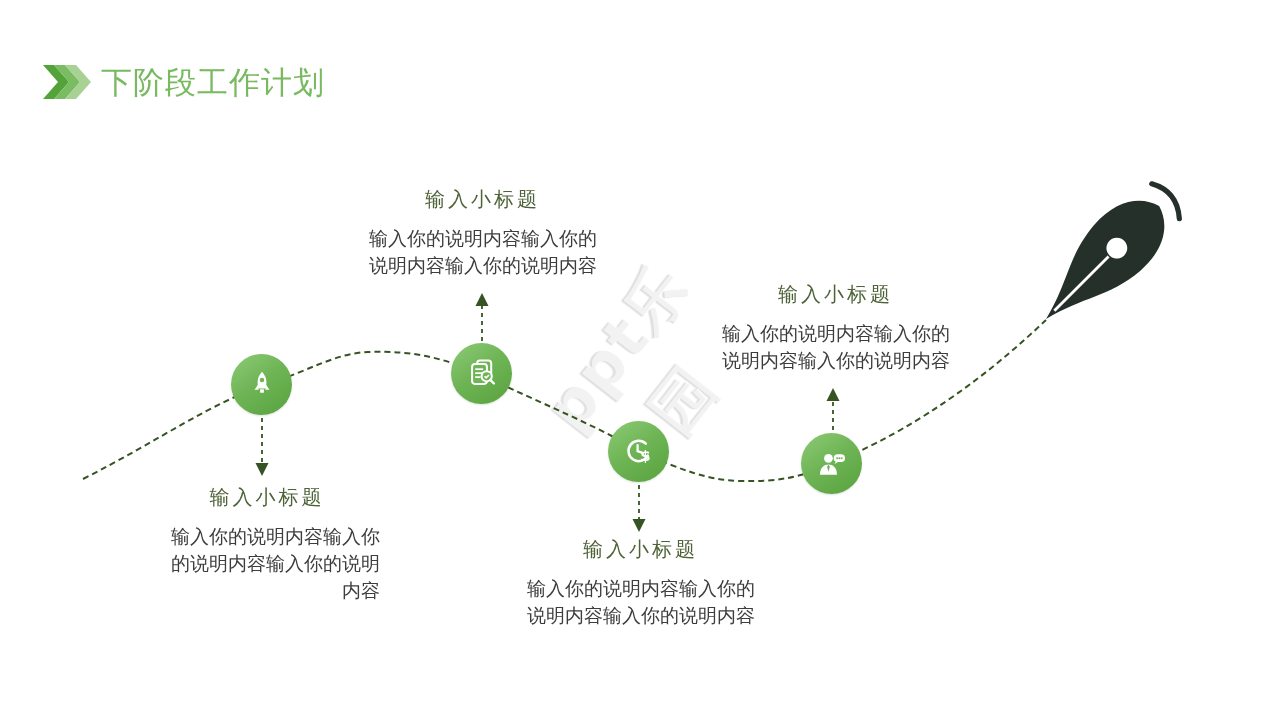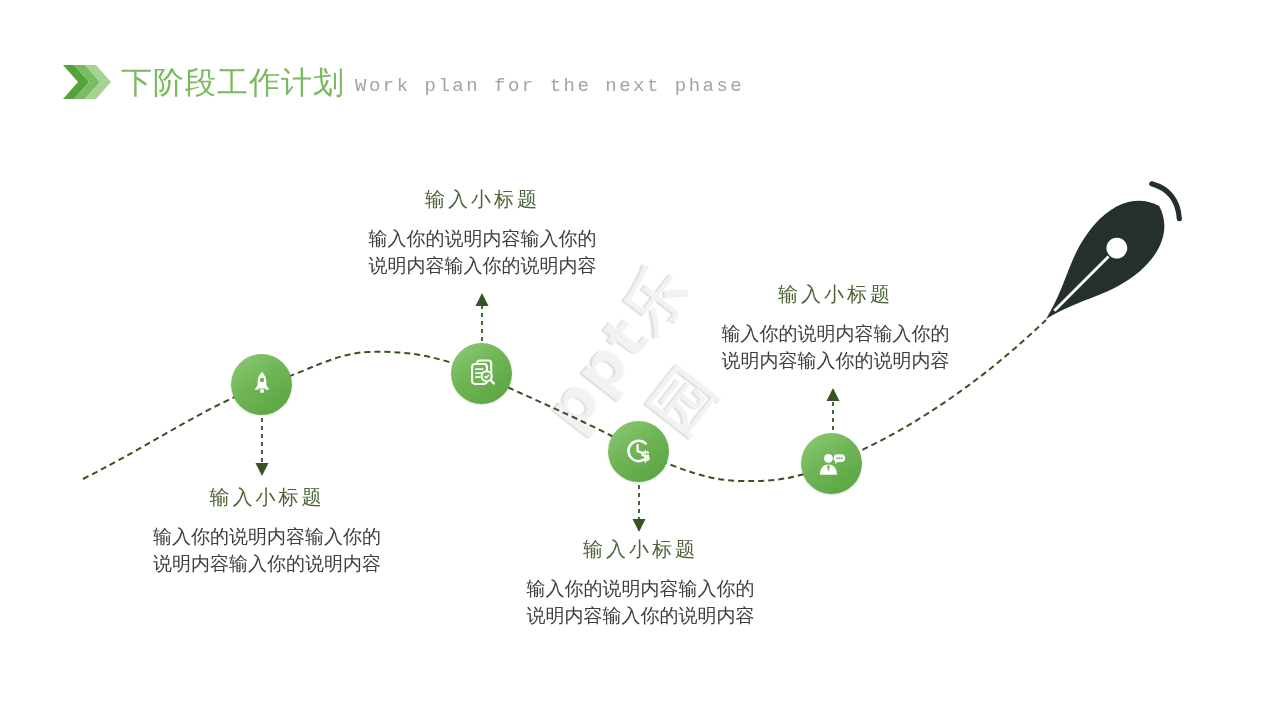--- a/index.html
+++ b/index.html
@@ -2,21 +2,21 @@
 <html><head>
 <meta charset="utf-8">
 <style>
   html,body{margin:0;padding:0;background:#888;}
   .slide{
     position:relative;width:1280px;height:720px;background:#ffffff;
     overflow:hidden;font-family:"DejaVu Serif","Liberation Serif",serif;
     margin:0 auto;
   }
   
-  .header{position:absolute;left:63px;top:62px;display:flex;align-items:center;gap:10px;}
+  .header{position:absolute;left:43px;top:62px;display:flex;align-items:center;gap:10px;}
   .chevrons{width:48px;height:36px;flex:0 0 auto;}
   .title{
     font-size:31px;color:#79ba60;letter-spacing:1px;font-weight:400;
     margin:0;line-height:40px;white-space:nowrap;
   }
   .subtitle{
     font-family:"Liberation Mono","DejaVu Sans Mono",monospace;
     font-size:19px;color:#a3a3a3;letter-spacing:2.5px;white-space:nowrap;
     align-self:flex-end;padding-bottom:5px;
   }
@@ -39,42 +39,41 @@
     box-shadow:0 1px 2px rgba(0,0,0,0.12);
   }
   .node svg{display:block;}
   
   .tblock{position:absolute;text-align:center;}
   .tblock h3{
     margin:0 0 13px 0;font-size:20px;font-weight:400;color:#4e6238;
     letter-spacing:3px;line-height:26px;
   }
   .tblock p{
-    margin:0;font-size:19px;line-height:27px;color:#3d3d3d;letter-spacing:0;
+    margin:8px;font-size:19px;line-height:27px;color:#3d3d3d;letter-spacing:0;text-align:right;
   }
   .b1{left:360px;top:186px;width:245px;}
   .b2{left:146px;top:484px;width:242px;}
   .b3{left:518px;top:536px;width:245px;}
   .b4{left:713px;top:281px;width:245px;}
 </style>
 </head>
 <body>
 
 <div class="slide">
 
   <div class="watermark">ppt乐园</div>
 
   <div class="header">
     <svg class="chevrons" viewBox="0 0 48 36">
       <polygon points="0,1 11,1 26,18 11,35 0,35 15,18" fill="#54a33a"></polygon>
       <polygon points="11,1 22,1 37,18 22,35 11,35 26,18" fill="#7abc61"></polygon>
       <polygon points="22,1 33,1 48,18 33,35 22,35 37,18" fill="#a7d294"></polygon>
     </svg>
     <h1 class="title">下阶段工作计划</h1>
-    <span class="subtitle">Work plan for the next phase</span>
   </div>
 
   <svg class="overlay" viewBox="0 0 1280 720">
 
     <path d="M 83 479
              C 160 440, 212 402, 268 384
              C 308 371, 336 353, 368 352
              C 416 350, 450 360, 484 376
              C 540 403, 598 426, 640 452
              C 680 469, 706 480, 740 481

